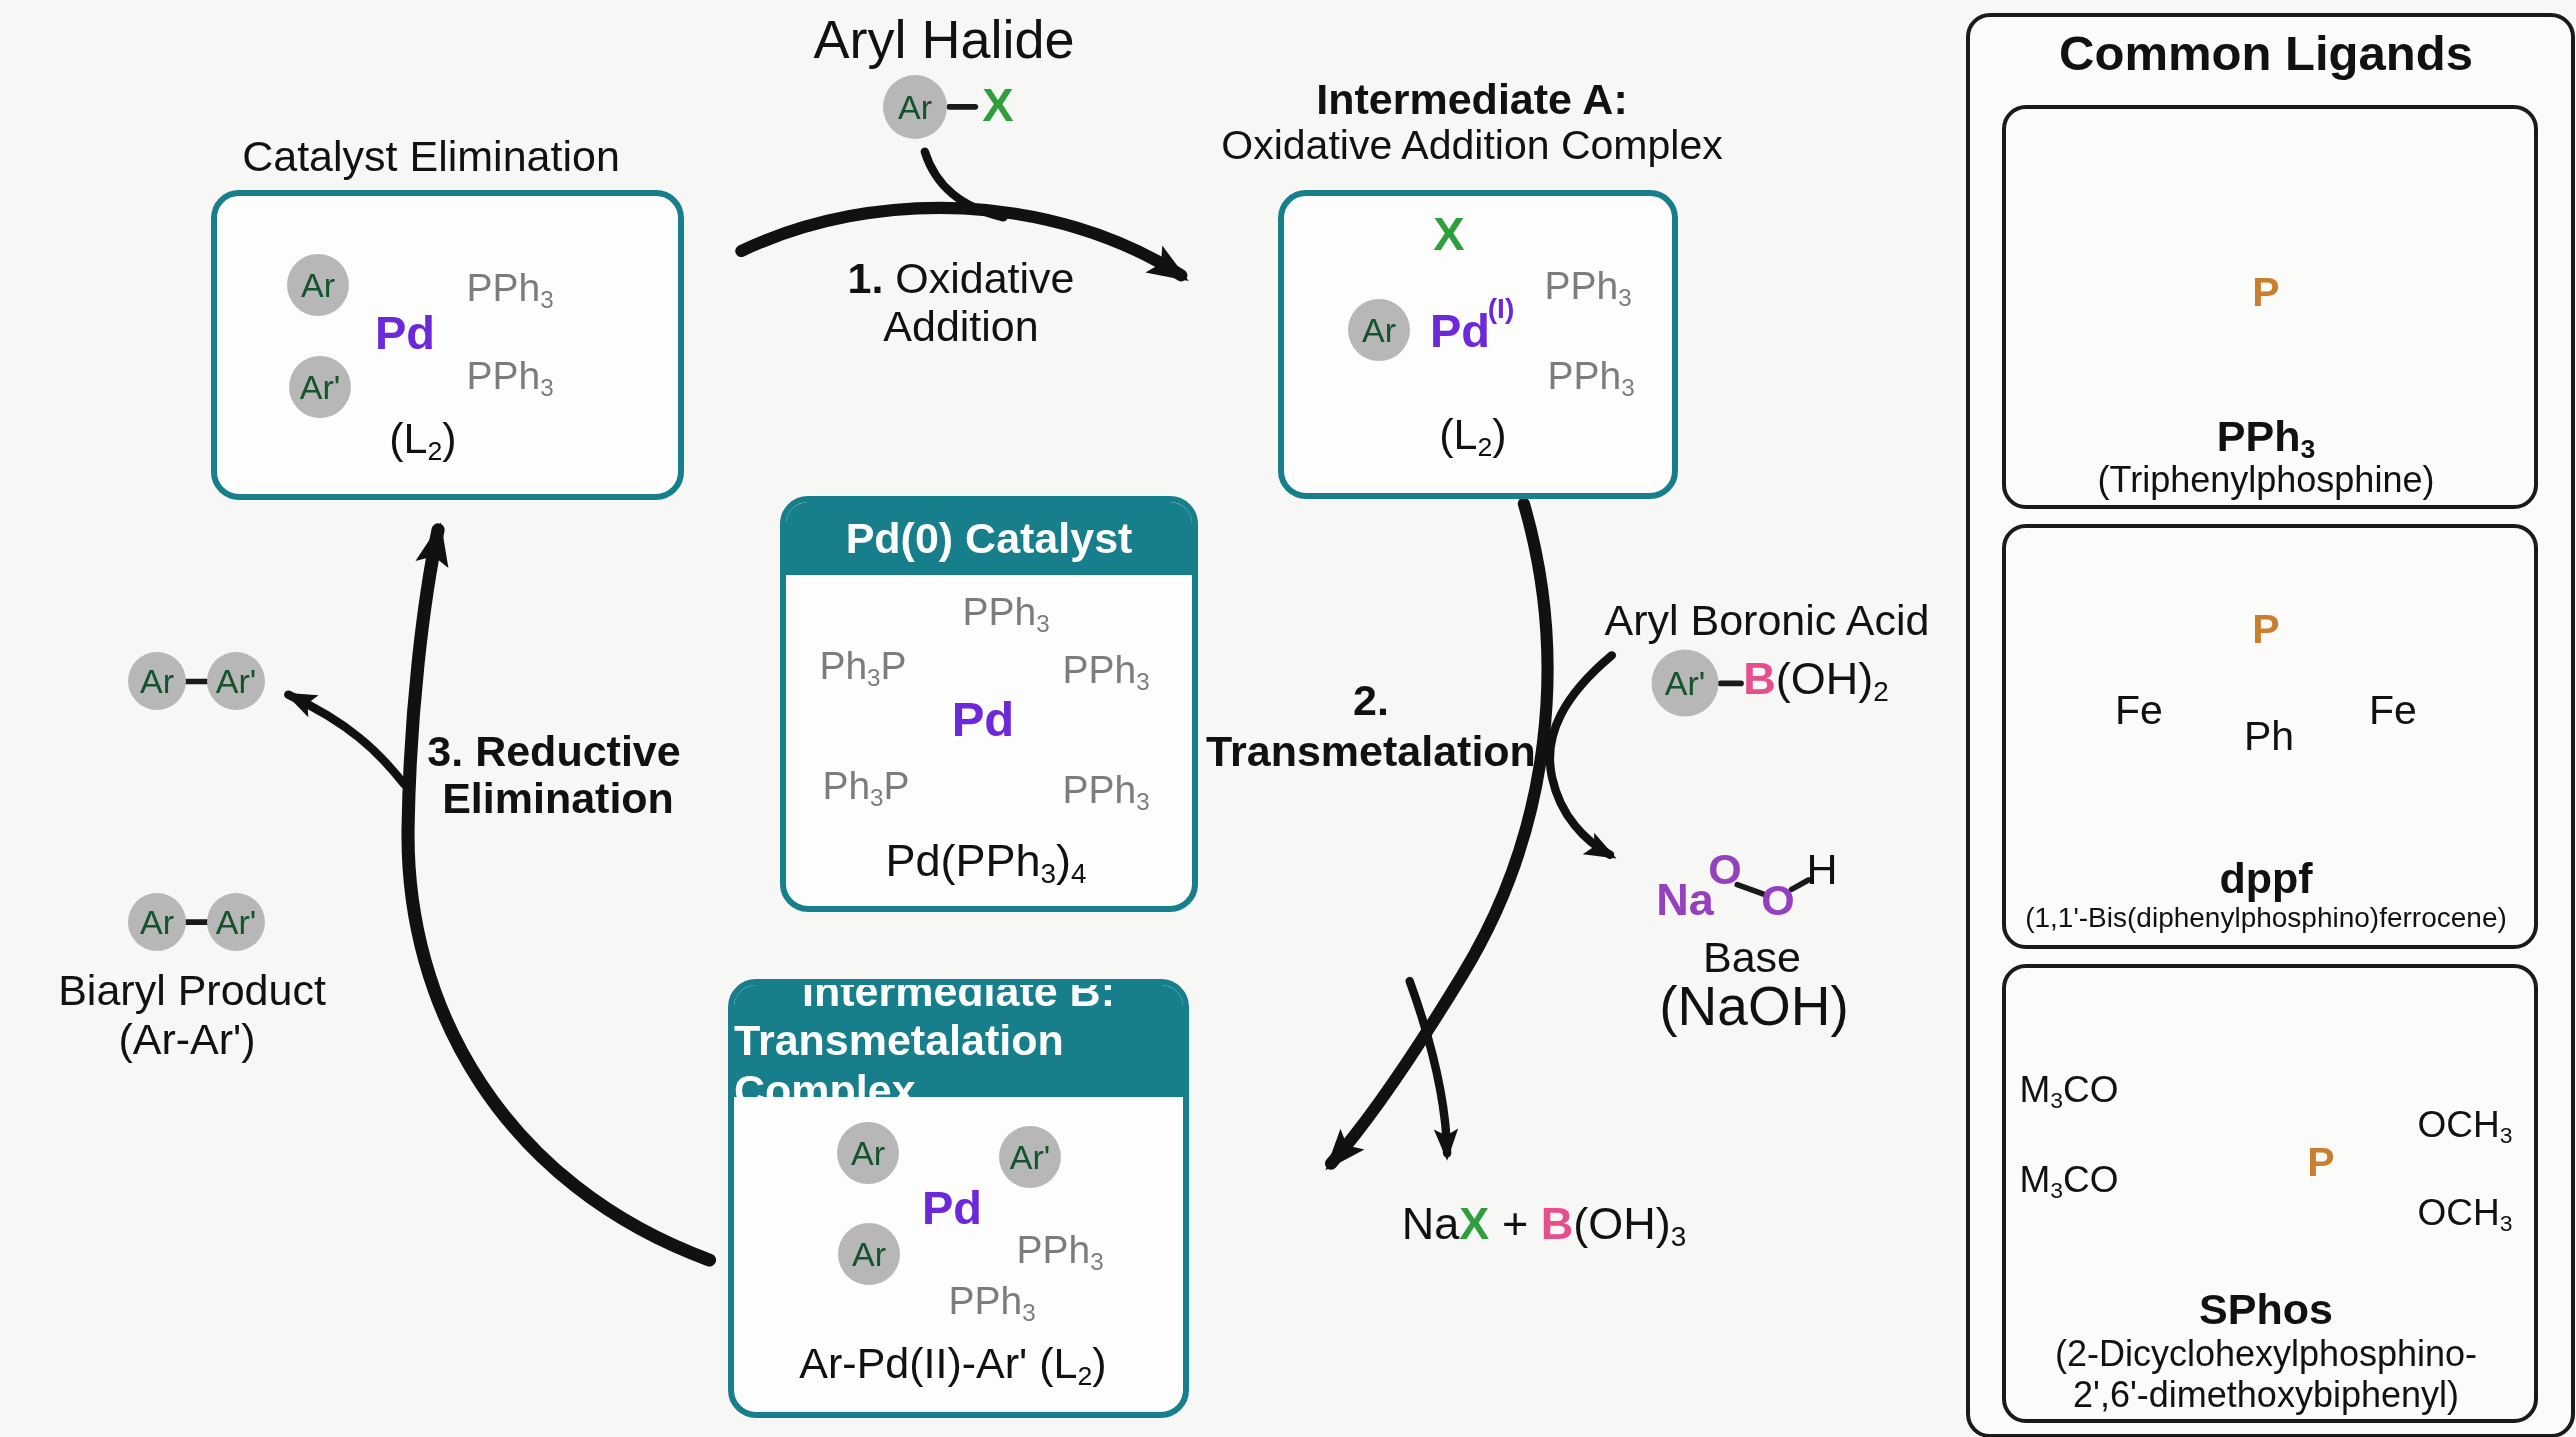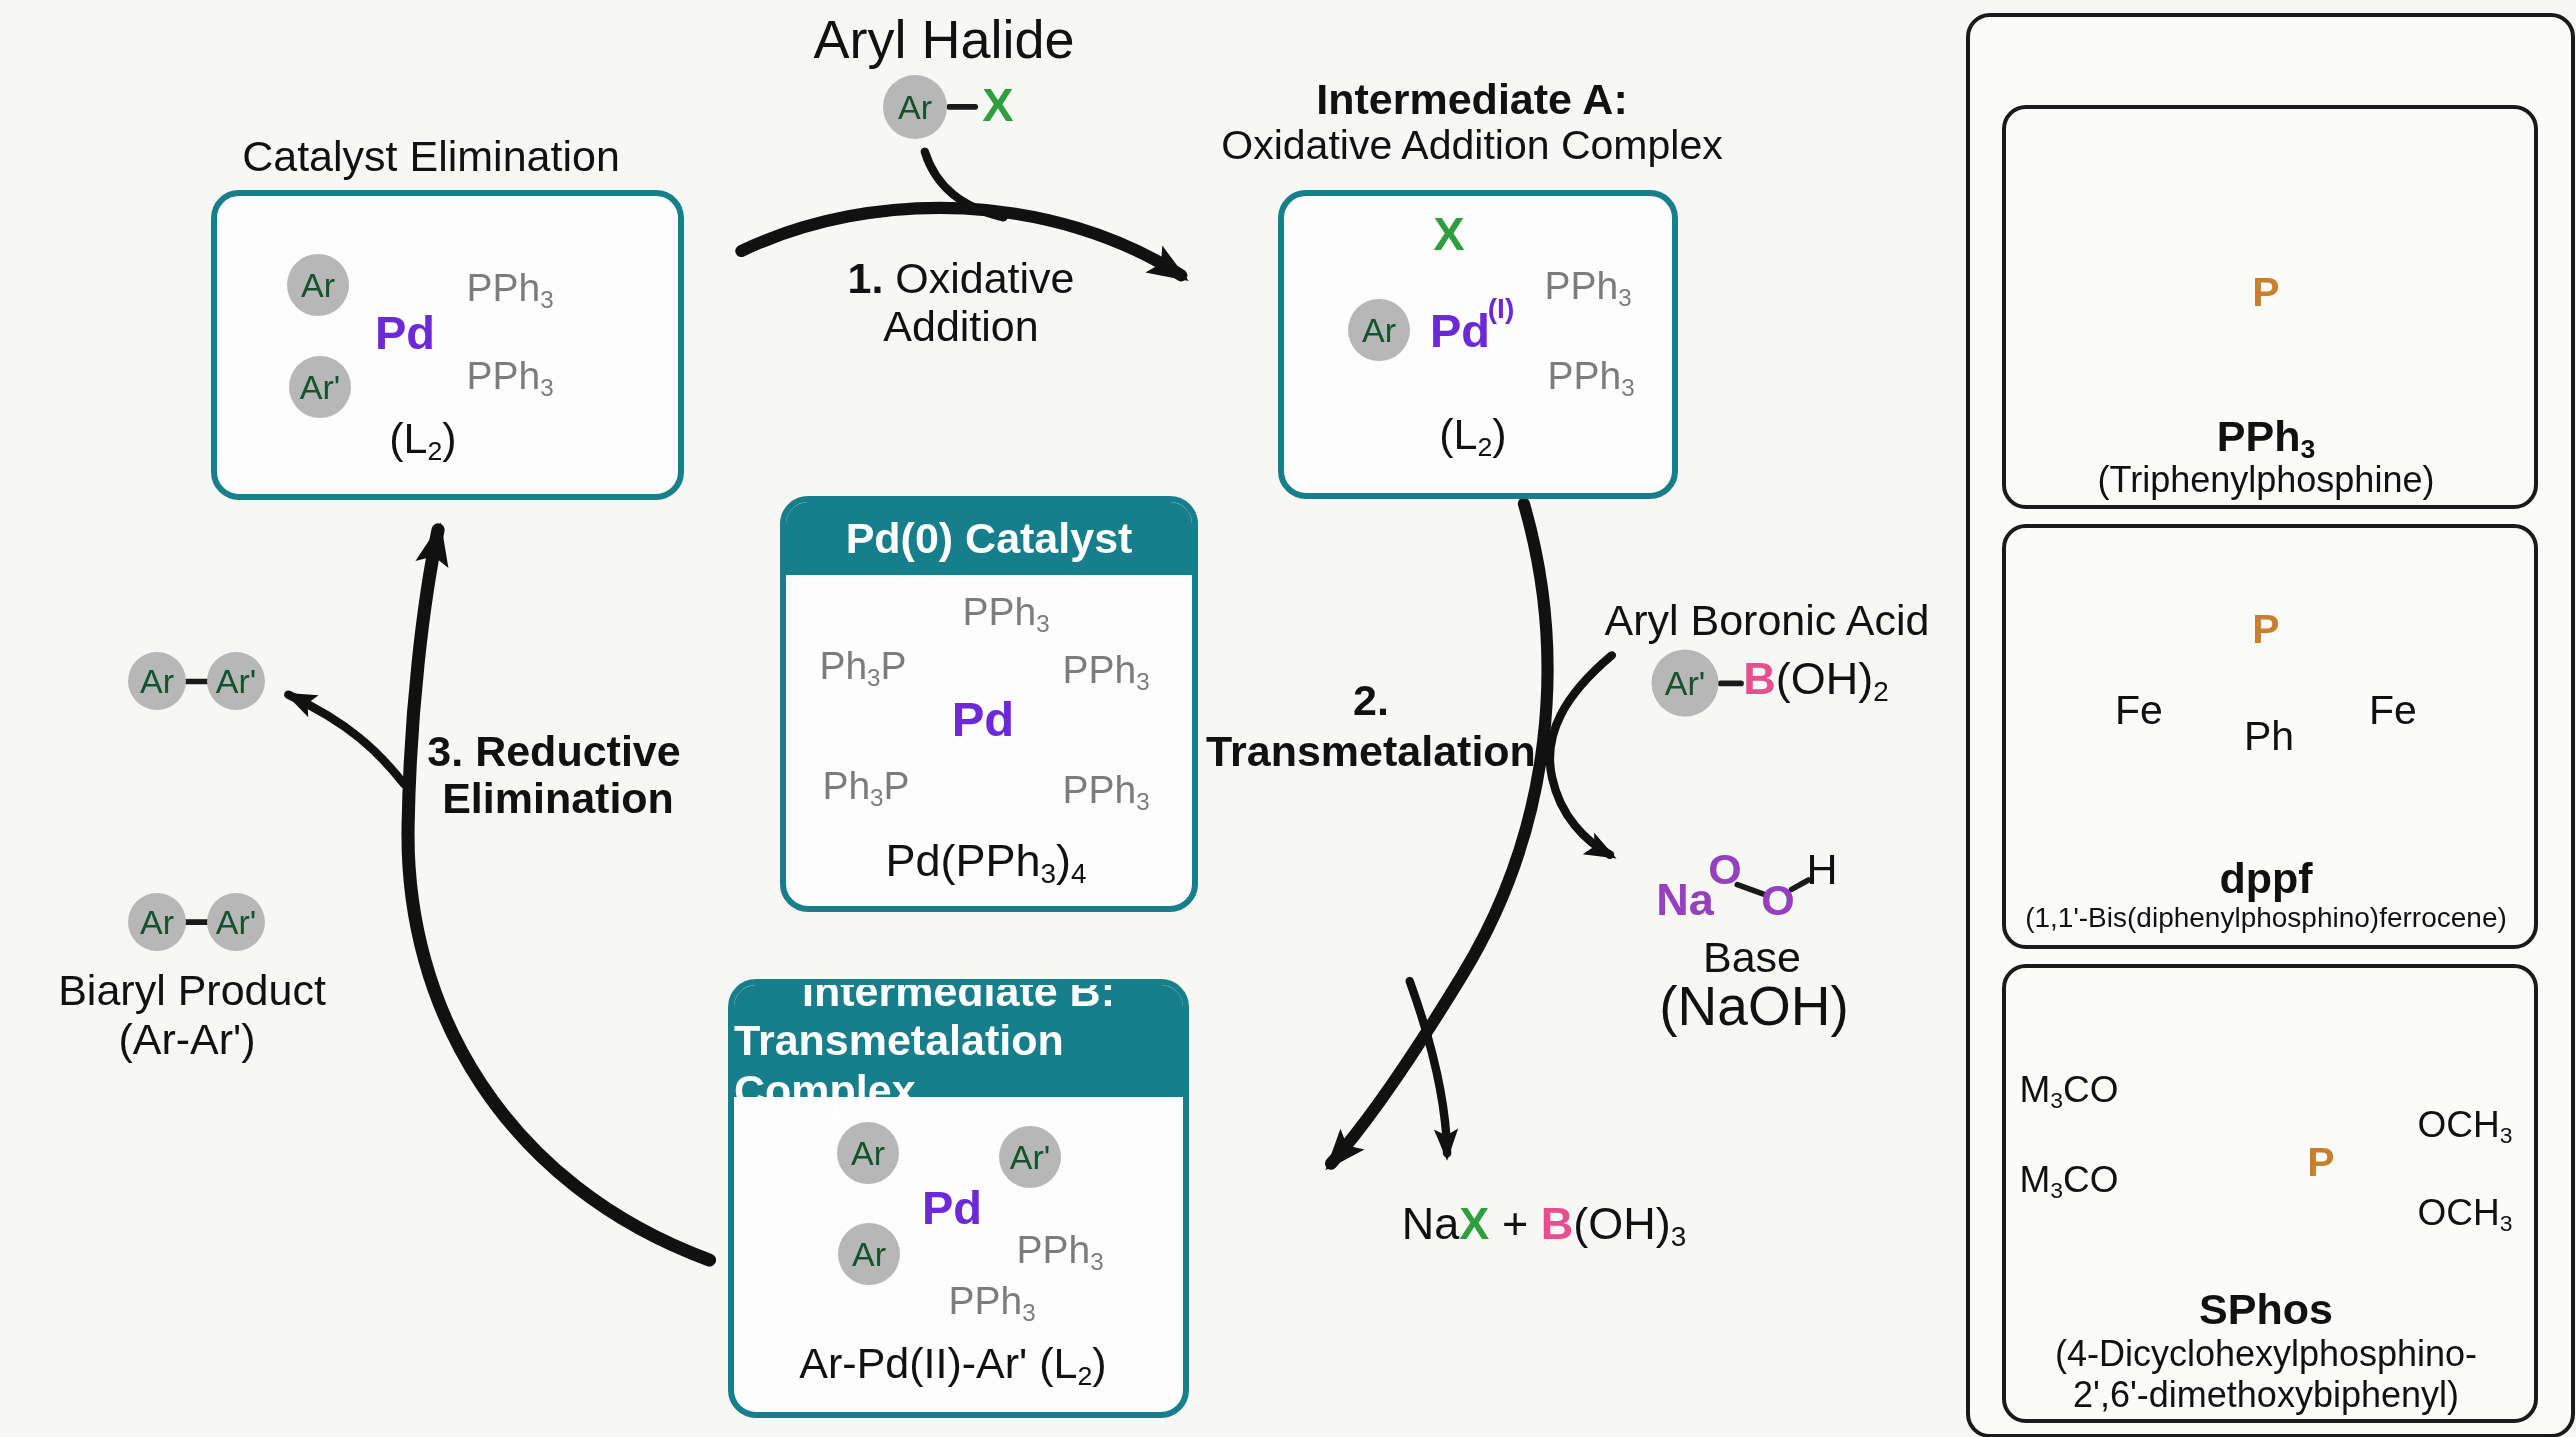--- a/index.html
+++ b/index.html
@@ -329,20 +329,21 @@
     </div>
   <div class="circ" style="left:157px;top:922px;width:58px;height:58px;">
     <span>Ar</span>
     </div>
   <div class="circ" style="left:236px;top:922px;width:58px;height:58px;">
     <span>Ar'</span>
     </div>
   <div class="t" style="left:192px;top:990px;font-size:43px;">Biaryl Product</div>
   <div class="t" style="left:187px;top:1039px;font-size:43px;">(Ar-Ar')</div>
 
+  <div class="t bold" style="left:2266px;top:53px;font-size:49px;">Common Ligands</div>
 
   <div class="t bold orange" style="left:2266px;top:292px;font-size:41px;">P</div>
   <div class="t bold" style="left:2266px;top:438px;font-size:43px;">
     <span>PPh</span><span class="sb">3</span></div>
   <div class="t" style="left:2266px;top:480px;font-size:36px;">(Triphenylphosphine)</div>
 
   <div class="t bold orange" style="left:2266px;top:629px;font-size:41px;">P</div>
   <div class="t" style="left:2139px;top:710px;font-size:41px;">Fe</div>
   <div class="t" style="left:2393px;top:710px;font-size:41px;">Fe</div>
   <div class="t" style="left:2269px;top:736px;font-size:41px;">Ph</div>
@@ -352,17 +353,17 @@
   <div class="t" style="left:2069px;top:1091px;font-size:37px;">
     <span>M</span><span class="sb">3</span><span>CO</span></div>
   <div class="t" style="left:2069px;top:1181px;font-size:37px;">
     <span>M</span><span class="sb">3</span><span>CO</span></div>
   <div class="t bold orange" style="left:2321px;top:1162px;font-size:41px;">P</div>
   <div class="t" style="left:2465px;top:1126px;font-size:37px;">
     <span>OCH</span><span class="sb">3</span></div>
   <div class="t" style="left:2465px;top:1214px;font-size:37px;">
     <span>OCH</span><span class="sb">3</span></div>
   <div class="t bold" style="left:2266px;top:1309px;font-size:43px;">SPhos</div>
-  <div class="t" style="left:2266px;top:1354px;font-size:36px;">(4-Dicyclohexylphosphino-</div>
+  <div class="t" style="left:2266px;top:1354px;font-size:36px;">(2-Dicyclohexylphosphino-</div>
   <div class="t" style="left:2266px;top:1395px;font-size:36px;">2',6'-dimethoxybiphenyl)</div>
 
 </div>
 
 
 </body></html>

